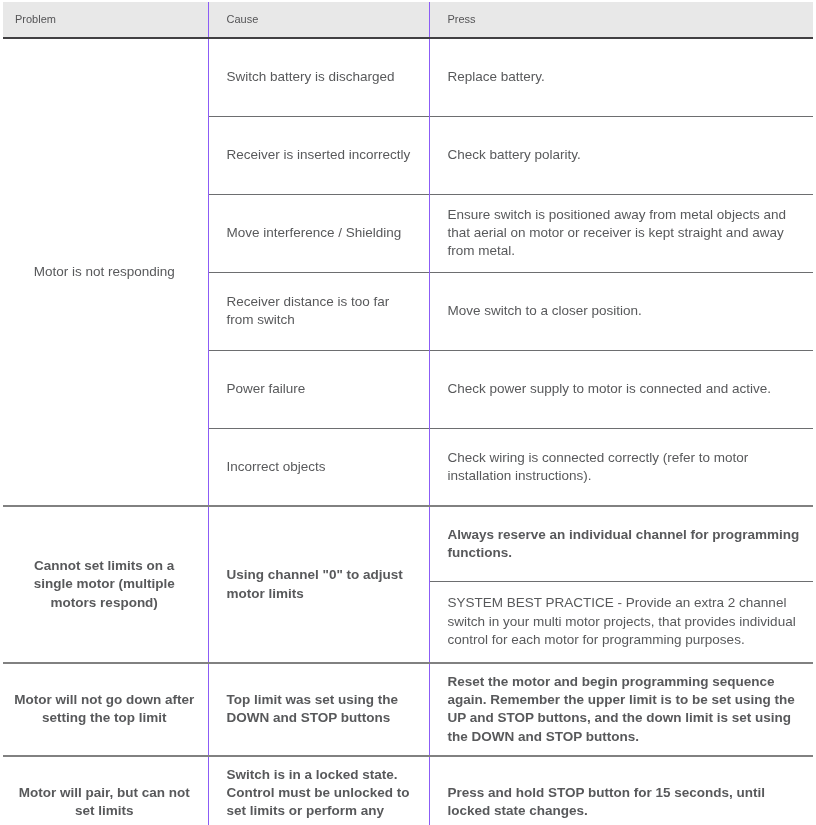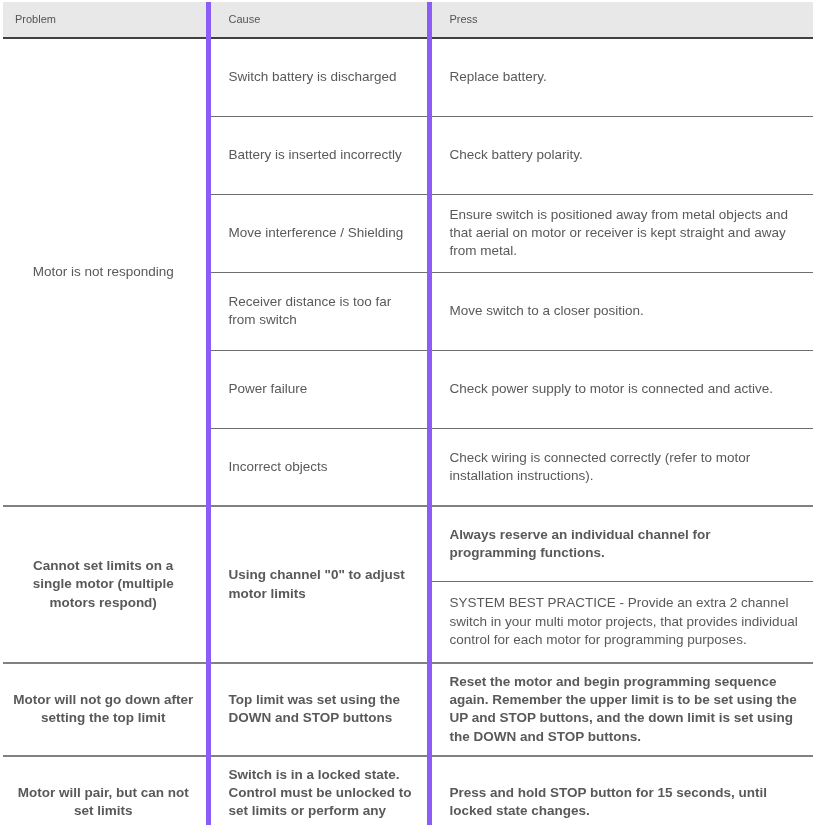--- a/index.html
+++ b/index.html
@@ -37,21 +37,21 @@
     border-bottom: 2px solid #414042;
     vertical-align: middle;
   }
   td {
     vertical-align: middle;
     padding: 9px 12px 9px 12px;
   }
   td.problem { padding-left: 10px; text-align: center; }
   th.cause, th.remedy,
   td.cause, td.remedy {
-    border-left: 5px solid #8b5cf6;
+    border-left: 1px solid #8b5cf6;
     padding-left: 18px;
   }
   
   tr.inner td {
     border-top: 1px solid #6d6e70;
   }
   
   tr.sec-start td {
     border-top: 2px solid #818181;
     font-weight: bold;
@@ -83,21 +83,21 @@
       </tr>
     </thead>
     <tbody>
 
       <tr class="h78">
         <td class="problem" rowspan="6">Motor is not responding</td>
         <td class="cause">Switch battery is discharged</td>
         <td class="remedy">Replace battery.</td>
       </tr>
       <tr class="inner h78">
-        <td class="cause">Battery is inserted incorrectly</td>
+        <td class="cause">Receiver is inserted incorrectly</td>
         <td class="remedy">Check battery polarity.</td>
       </tr>
       <tr class="inner h78">
         <td class="cause">Move interference / Shielding</td>
         <td class="remedy">Ensure switch is positioned away from metal objects and that aerial on motor or receiver is kept straight and away from metal.</td>
       </tr>
       <tr class="inner h78">
         <td class="cause">Receiver distance is too far from switch</td>
         <td class="remedy">Move switch to a closer position.</td>
       </tr>

